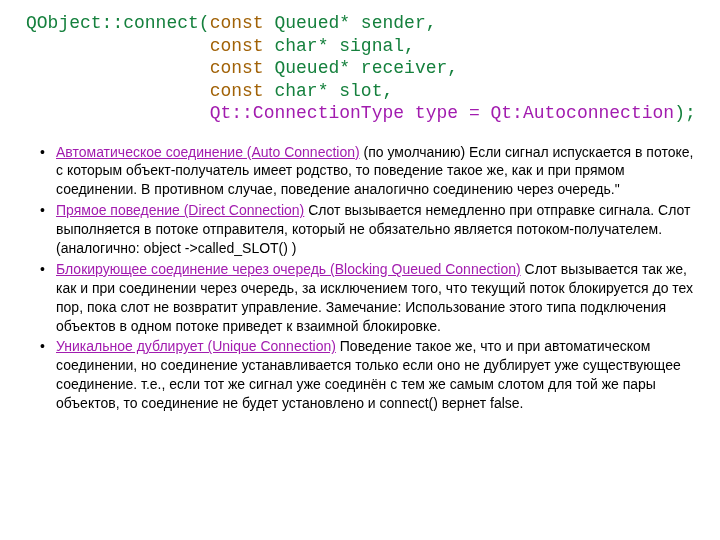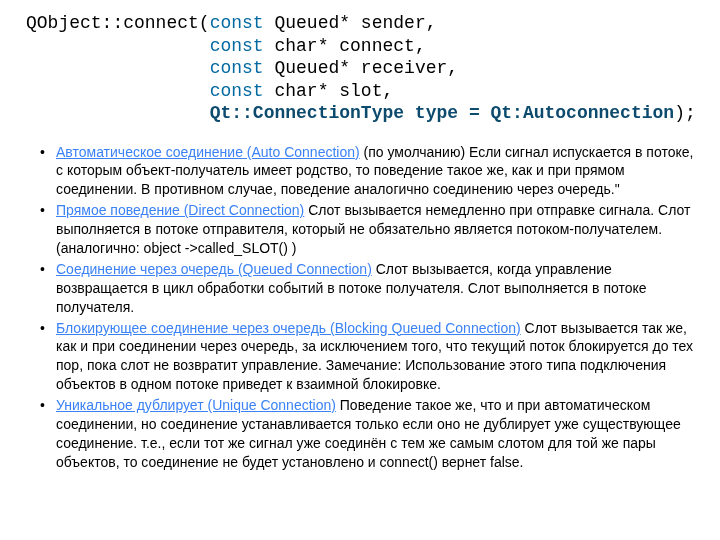--- a/index.html
+++ b/index.html
@@ -1,48 +1,45 @@
 <!DOCTYPE html>
 <html><head>
 <meta charset="utf-8">
 <style>
   html,body{margin:0;padding:0;width:720px;height:540px;background:#fff;font-family:Arial,Helvetica,sans-serif;color:#000}
   .page{padding:12px 26px 12px 26px}
   .code{font-family:"Courier New",Courier,monospace;font-size:18px;white-space:pre;line-height:1.25;margin-bottom:18px}
-  .kw{color:#0369a1}
-  .plain{color:#000000}
-  .red{color:#0c4a6e;font-weight:bold}
+  .kw{color:#a16207}
+  .plain{color:#15803d}
+  .red{color:#a21caf;font-weight:normal}
   ul.conn{margin:0;padding:0 0 0 26px;list-style:none}
   ul.conn>li{position:relative;font-size:14px;line-height:1.35;margin:0 0 2px 0;padding-left:4px}
   ul.conn>li::before{content:"•";position:absolute;left:-12px;top:0;color:#000;font-size:14px}
-  .lnk{color:#3b82f6;text-decoration:underline}
+  .lnk{color:#a21caf;text-decoration:underline}
   .b{font-weight:normal}
 </style>
 </head>
 <body>
 
 <div class="page">
 
   <div class="code"><span class="plain">QObject::connect(</span><span class="kw">const</span><span class="plain"> Queued* sender,</span>
-<span class="plain">                 </span><span class="kw">const</span><span class="plain"> char* connect,</span>
+<span class="plain">                 </span><span class="kw">const</span><span class="plain"> char* signal,</span>
 <span class="plain">                 </span><span class="kw">const</span><span class="plain"> Queued* receiver,</span>
 <span class="plain">                 </span><span class="kw">const</span><span class="plain"> char* slot,</span>
 <span class="plain">                 </span><span class="red">Qt::ConnectionType type = Qt:Autoconnection</span><span class="plain">);</span></div>
 
   <ul class="conn">
     <li>
       <span class="lnk">Автоматическое соединение (Auto Connection)</span><span> (по умолчанию) Если сигнал испускается в потоке, с которым объект-получатель имеет родство, то поведение такое же, как и при прямом соединении. В противном случае, поведение аналогично соединению через очередь."</span>
     </li>
     <li>
       <span class="lnk">Прямое поведение (Direct Connection)</span><span> Слот вызывается немедленно при отправке сигнала. Слот выполняется в потоке отправителя, который не обязательно является потоком-получателем. (</span><span class="b">аналогично</span><span>: object -&gt;called_SLOT() )</span>
     </li>
     <li>
-      <span class="lnk">Соединение через очередь (Queued Connection)</span><span> Слот вызывается, когда управление возвращается в цикл обработки событий в потоке получателя. Слот выполняется в потоке получателя.</span>
-    </li>
-    <li>
       <span class="lnk">Блокирующее соединение через очередь (Blocking Queued Connection)</span><span> Слот вызывается так же, как и при соединении через очередь, за исключением того, что текущий поток блокируется до тех пор, пока слот не возвратит управление. </span><span class="b">Замечание:</span><span> Использование этого типа подключения объектов в одном потоке приведет к взаимной блокировке.</span>
     </li>
     <li>
       <span class="lnk">Уникальное дублирует (Unique Connection)</span><span> Поведение такое же, что и при автоматическом соединении, но соединение устанавливается только если оно не дублирует уже существующее соединение. т.е., если тот же сигнал уже соединён с тем же самым слотом для той же пары объектов, то соединение не будет установлено и connect() вернет false.</span>
     </li>
   </ul>
 
 </div>
 
 </body></html>

